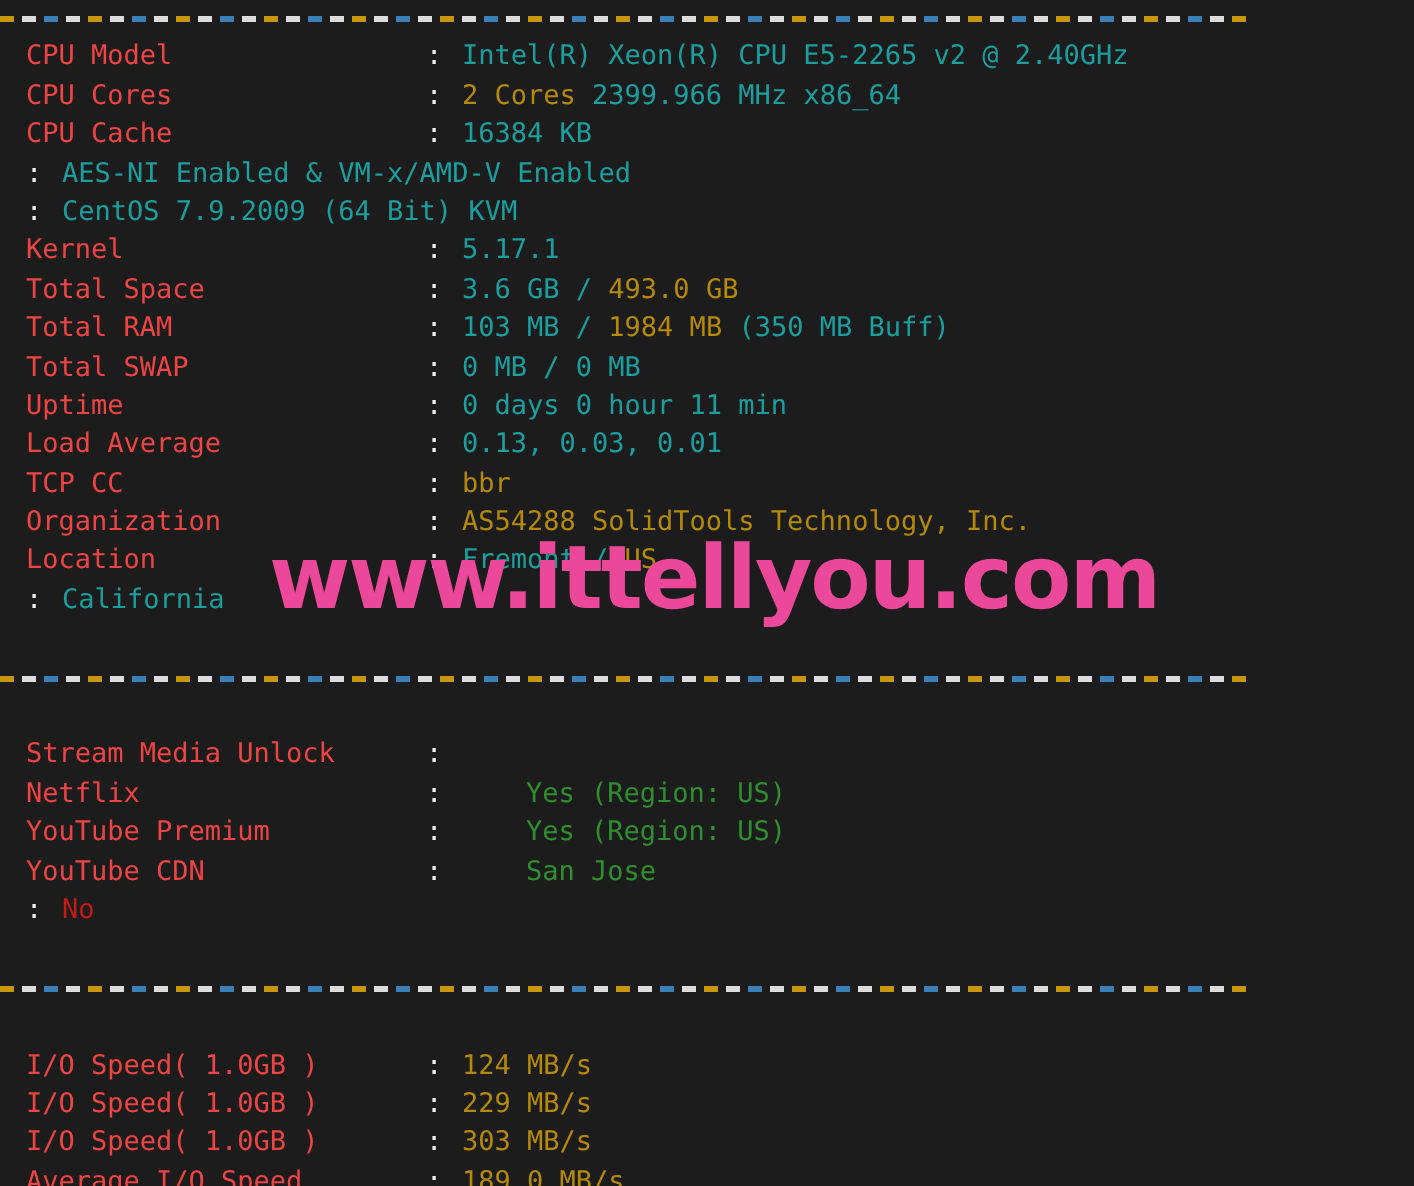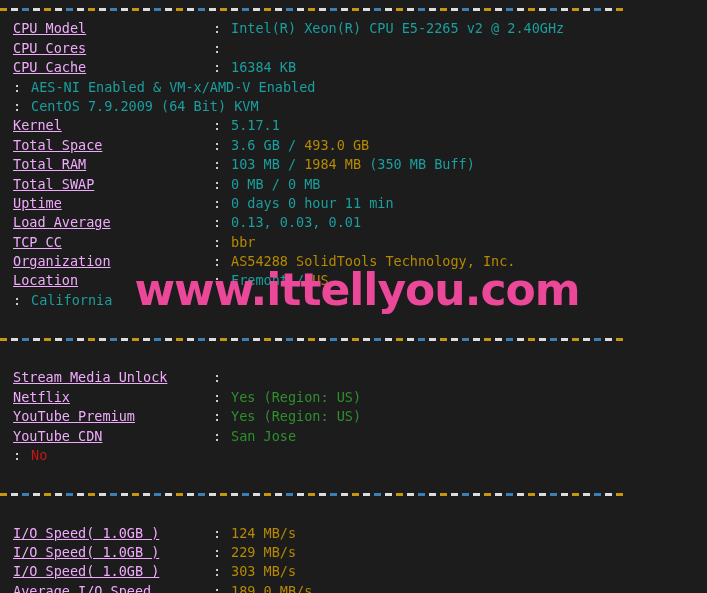--- a/index.html
+++ b/index.html
@@ -28,35 +28,34 @@
   .row {
     display: flex;
     align-items: baseline;
     height: 19.4px;
     white-space: pre;
     padding-left: 13px;
   }
   .label {
     width: 200px;
     flex: 0 0 200px;
-    color: #f0abfc;
+    color: #ef4444;
     white-space: pre;
-    text-decoration: underline;
   }
   .colon {
     width: 18px;
     flex: 0 0 18px;
     color: #ebebeb;
   }
   .val {
     white-space: pre;
   }
   .c-cyan  { color: #1a9e9e; }
   .c-gold  { color: #b58900; }
-  .c-green { color: #2f8f2f; }
+  .c-green { color: #2f8f2f; margin-left: 32px; }
   .c-red   { color: #c21a16; margin-top: 40px; }
 
   .sep {
     height: 19.4px;
     position: relative;
     overflow: hidden;
   }
   .sep .dashes {
     position: absolute;
     left: 0;
@@ -95,21 +94,21 @@
   }
 </style>
 </head>
 <body>
 
 <div id="terminal">
     <div class="sep short">
       <div class="dashes"></div>
     </div>
     <div class="row"><span class="label">CPU Model</span><span class="colon">:</span><span class="val"><span class="c-cyan">Intel(R) Xeon(R) CPU E5-2265 v2 @ 2.40GHz</span></span></div>
-    <div class="row"><span class="label">CPU Cores</span><span class="colon">:</span></div>
+    <div class="row"><span class="label">CPU Cores</span><span class="colon">:</span><span class="val"><span class="c-gold">2 Cores</span><span class="c-cyan"> 2399.966 MHz x86_64</span></span></div>
     <div class="row"><span class="label">CPU Cache</span><span class="colon">:</span><span class="val"><span class="c-cyan">16384 KB</span></span></div>
     <div class="row"><span class="colon">:</span><span class="val"><span class="c-cyan">AES-NI Enabled &amp; VM-x/AMD-V Enabled</span></span></div>
     <div class="row"><span class="colon">:</span><span class="val"><span class="c-cyan">CentOS 7.9.2009 (64 Bit) KVM</span></span></div>
     <div class="row"><span class="label">Kernel</span><span class="colon">:</span><span class="val"><span class="c-cyan">5.17.1</span></span></div>
     <div class="row"><span class="label">Total Space</span><span class="colon">:</span><span class="val"><span class="c-cyan">3.6 GB</span><span class="c-cyan"> / </span><span class="c-gold">493.0 GB</span></span></div>
     <div class="row"><span class="label">Total RAM</span><span class="colon">:</span><span class="val"><span class="c-cyan">103 MB</span><span class="c-cyan"> / </span><span class="c-gold">1984 MB</span><span class="c-cyan"> (350 MB Buff)</span></span></div>
     <div class="row"><span class="label">Total SWAP</span><span class="colon">:</span><span class="val"><span class="c-cyan">0 MB / 0 MB</span></span></div>
     <div class="row"><span class="label">Uptime</span><span class="colon">:</span><span class="val"><span class="c-cyan">0 days 0 hour 11 min</span></span></div>
     <div class="row"><span class="label">Load Average</span><span class="colon">:</span><span class="val"><span class="c-cyan">0.13, 0.03, 0.01</span></span></div>
     <div class="row"><span class="label">TCP CC</span><span class="colon">:</span><span class="val"><span class="c-gold">bbr</span></span></div>

